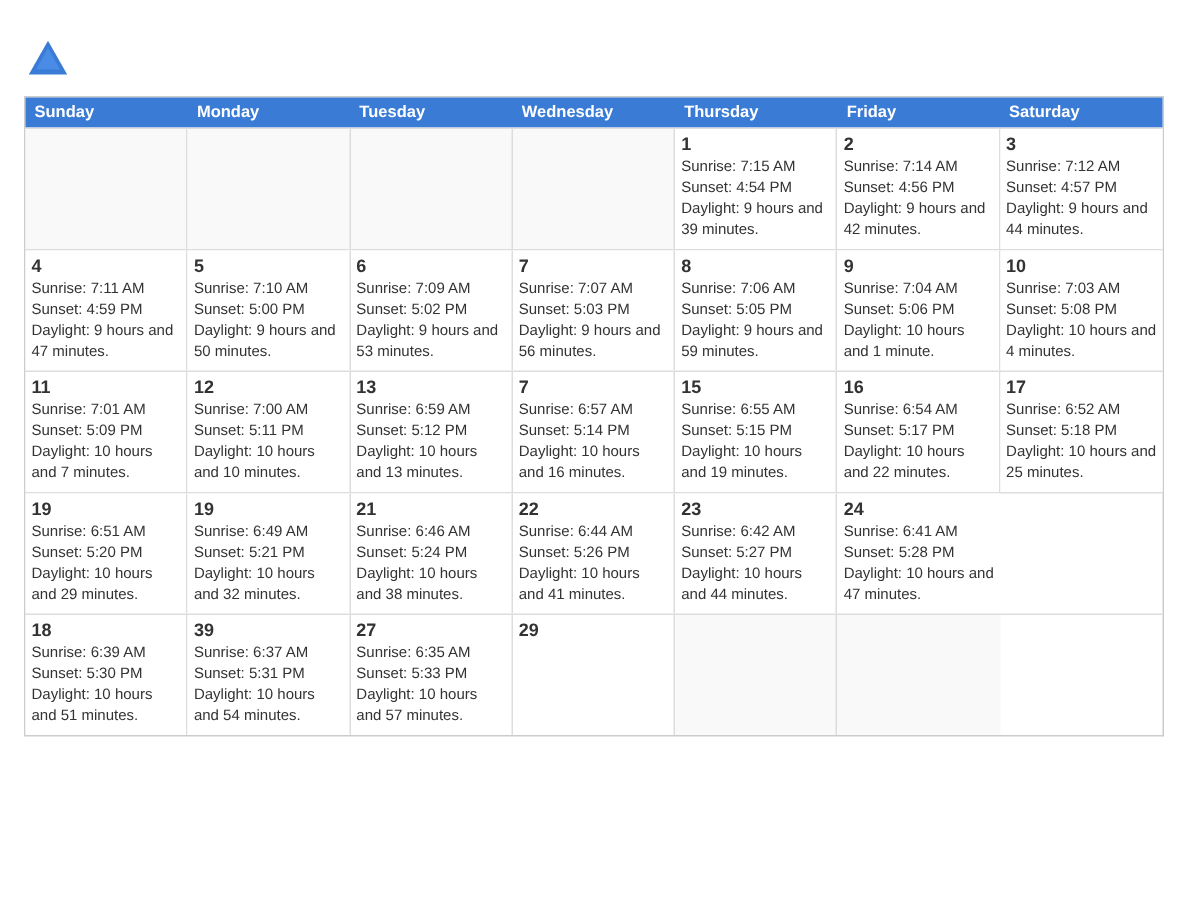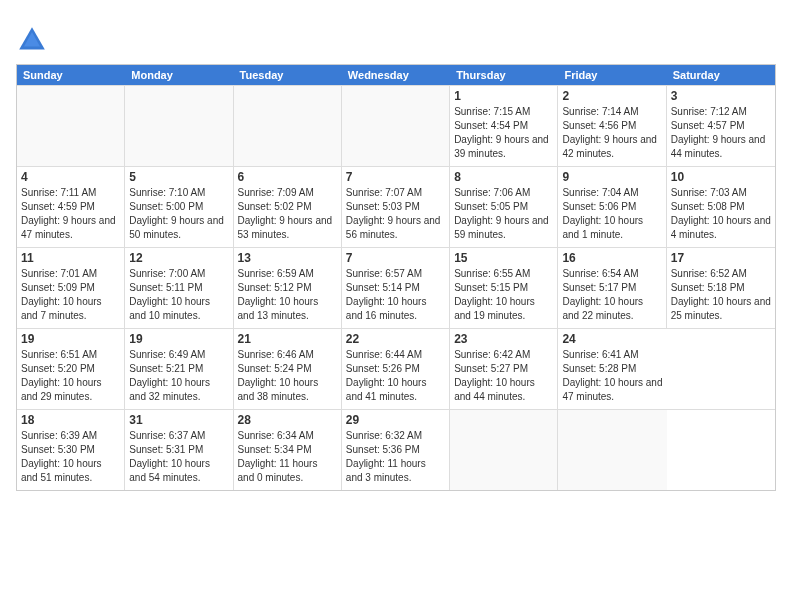--- a/index.html
+++ b/index.html
@@ -251,29 +251,28 @@
             <div class="day-num">24</div>
             <div class="day-info">Sunrise: 6:41 AM<br>Sunset: 5:28 PM<br>Daylight: 10 hours and 47 minutes.</div>
           </div>
         </div>
         <div class="cal-row">
           <div class="cal-cell">
             <div class="day-num">18</div>
             <div class="day-info">Sunrise: 6:39 AM<br>Sunset: 5:30 PM<br>Daylight: 10 hours and 51 minutes.</div>
           </div>
           <div class="cal-cell">
-            <div class="day-num">31</div>
+            <div class="day-num">39</div>
             <div class="day-info">Sunrise: 6:37 AM<br>Sunset: 5:31 PM<br>Daylight: 10 hours and 54 minutes.</div>
           </div>
           <div class="cal-cell">
-            <div class="day-num">28</div>
-            <div class="day-info">Sunrise: 6:34 AM<br>Sunset: 5:34 PM<br>Daylight: 11 hours and 0 minutes.</div>
+            <div class="day-num">27</div>
+            <div class="day-info">Sunrise: 6:35 AM<br>Sunset: 5:33 PM<br>Daylight: 10 hours and 57 minutes.</div>
           </div>
           <div class="cal-cell">
             <div class="day-num">29</div>
-            <div class="day-info">Sunrise: 6:32 AM<br>Sunset: 5:36 PM<br>Daylight: 11 hours and 3 minutes.</div>
           </div>
           <div class="cal-cell empty"></div>
           <div class="cal-cell empty"></div>
         </div>
       </div>
   </div>
 </div>
 
 </body></html>

